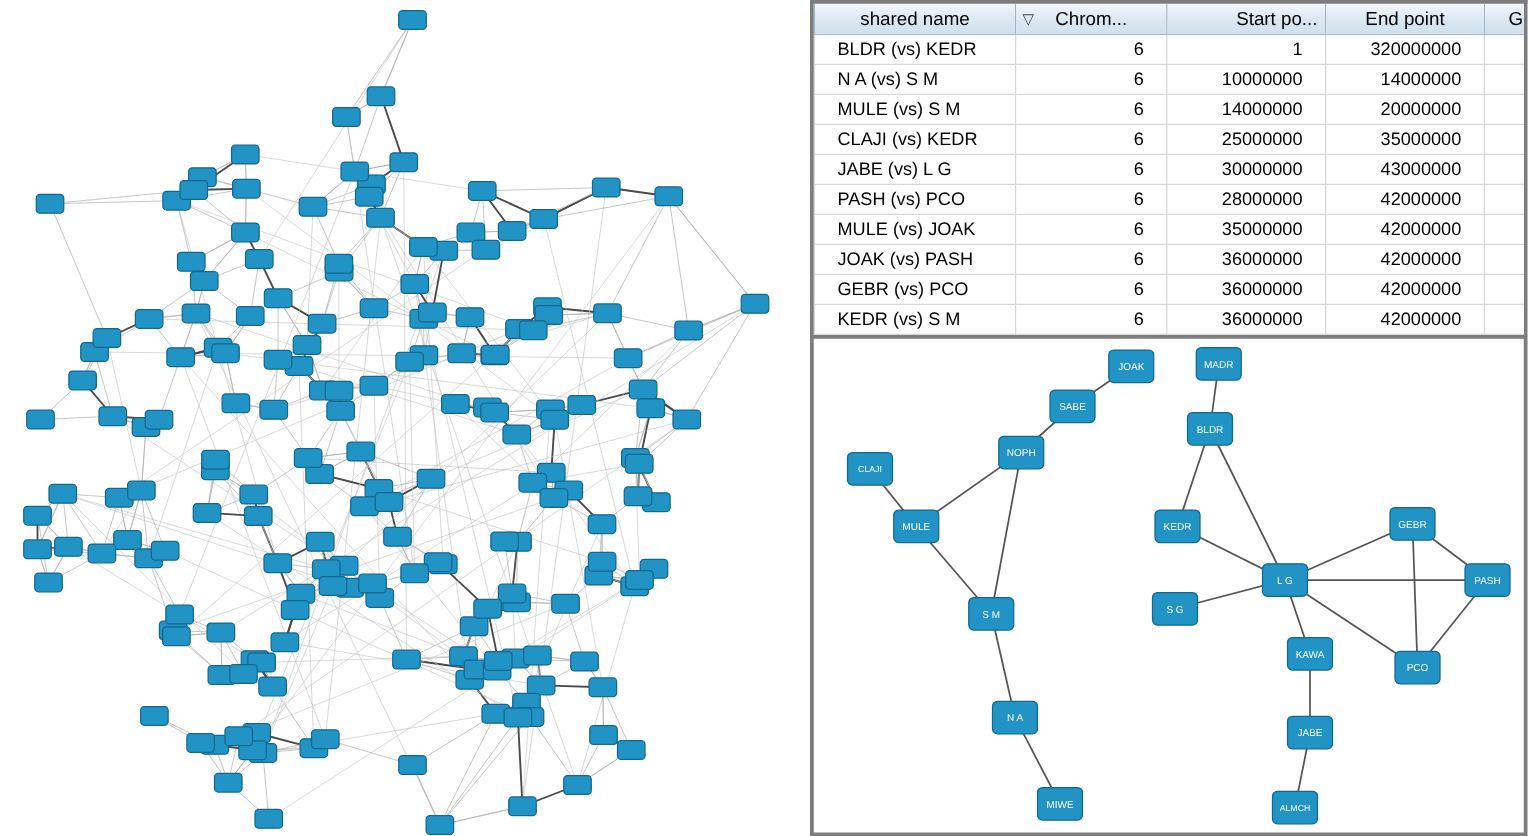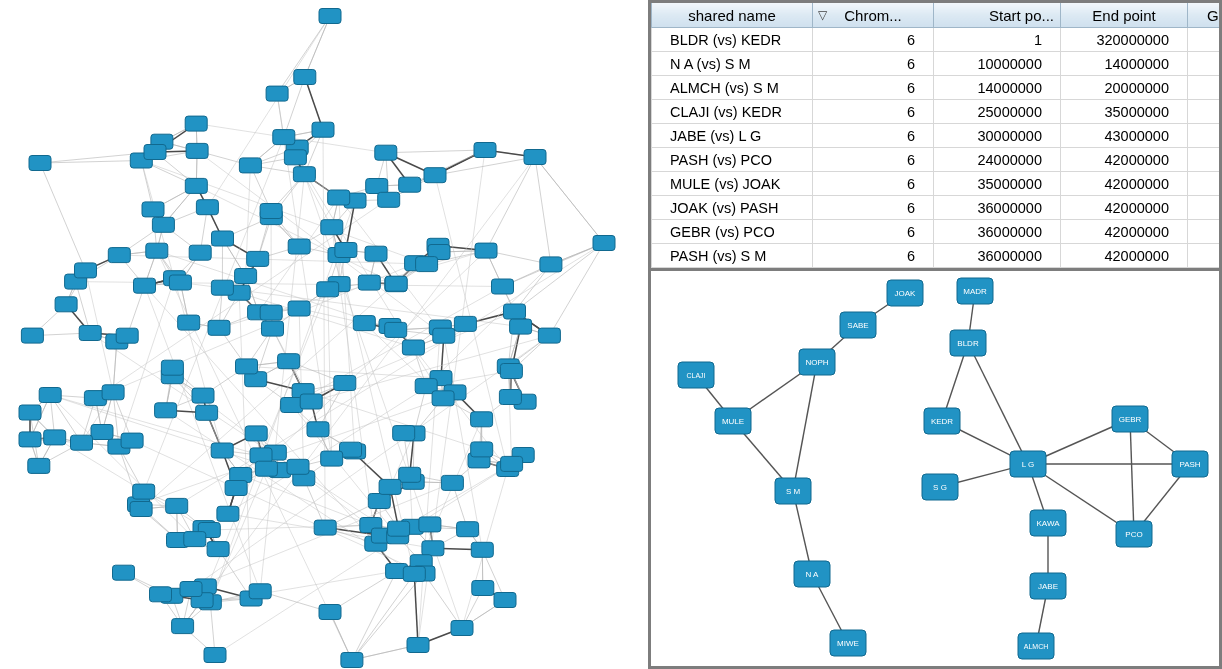--- a/index.html
+++ b/index.html
@@ -1069,21 +1069,21 @@
           <td class="c-num">192.0</td>
         </tr>
         <tr>
           <td class="c-name">N A (vs) S M</td>
           <td class="c-num">6</td>
           <td class="c-num">10000000</td>
           <td class="c-num">14000000</td>
           <td class="c-num">6.6</td>
         </tr>
         <tr>
-          <td class="c-name">ALMCH (vs) S M</td>
+          <td class="c-name">MULE (vs) S M</td>
           <td class="c-num">6</td>
           <td class="c-num">14000000</td>
           <td class="c-num">20000000</td>
           <td class="c-num">7.5</td>
         </tr>
         <tr>
           <td class="c-name">CLAJI (vs) KEDR</td>
           <td class="c-num">6</td>
           <td class="c-num">25000000</td>
           <td class="c-num">35000000</td>
@@ -1092,21 +1092,21 @@
         <tr>
           <td class="c-name">JABE (vs) L G</td>
           <td class="c-num">6</td>
           <td class="c-num">30000000</td>
           <td class="c-num">43000000</td>
           <td class="c-num">16.9</td>
         </tr>
         <tr>
           <td class="c-name">PASH (vs) PCO</td>
           <td class="c-num">6</td>
-          <td class="c-num">24000000</td>
+          <td class="c-num">28000000</td>
           <td class="c-num">42000000</td>
           <td class="c-num">11.4</td>
         </tr>
         <tr>
           <td class="c-name">MULE (vs) JOAK</td>
           <td class="c-num">6</td>
           <td class="c-num">35000000</td>
           <td class="c-num">42000000</td>
           <td class="c-num">10.5</td>
         </tr>
@@ -1118,21 +1118,21 @@
           <td class="c-num">8.9</td>
         </tr>
         <tr>
           <td class="c-name">GEBR (vs) PCO</td>
           <td class="c-num">6</td>
           <td class="c-num">36000000</td>
           <td class="c-num">42000000</td>
           <td class="c-num">8.4</td>
         </tr>
         <tr>
-          <td class="c-name">PASH (vs) S M</td>
+          <td class="c-name">KEDR (vs) S M</td>
           <td class="c-num">6</td>
           <td class="c-num">36000000</td>
           <td class="c-num">42000000</td>
           <td class="c-num">9.9</td>
         </tr>
       </tbody>
   </table>
 </div>
 
 <div id="network-panel-small">

